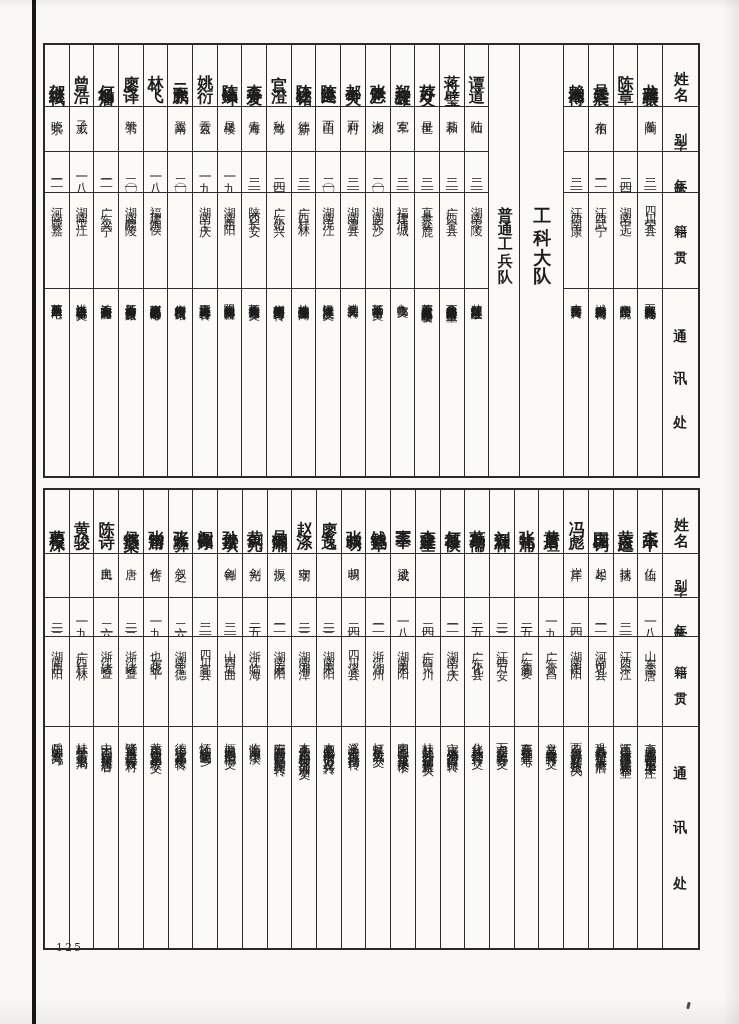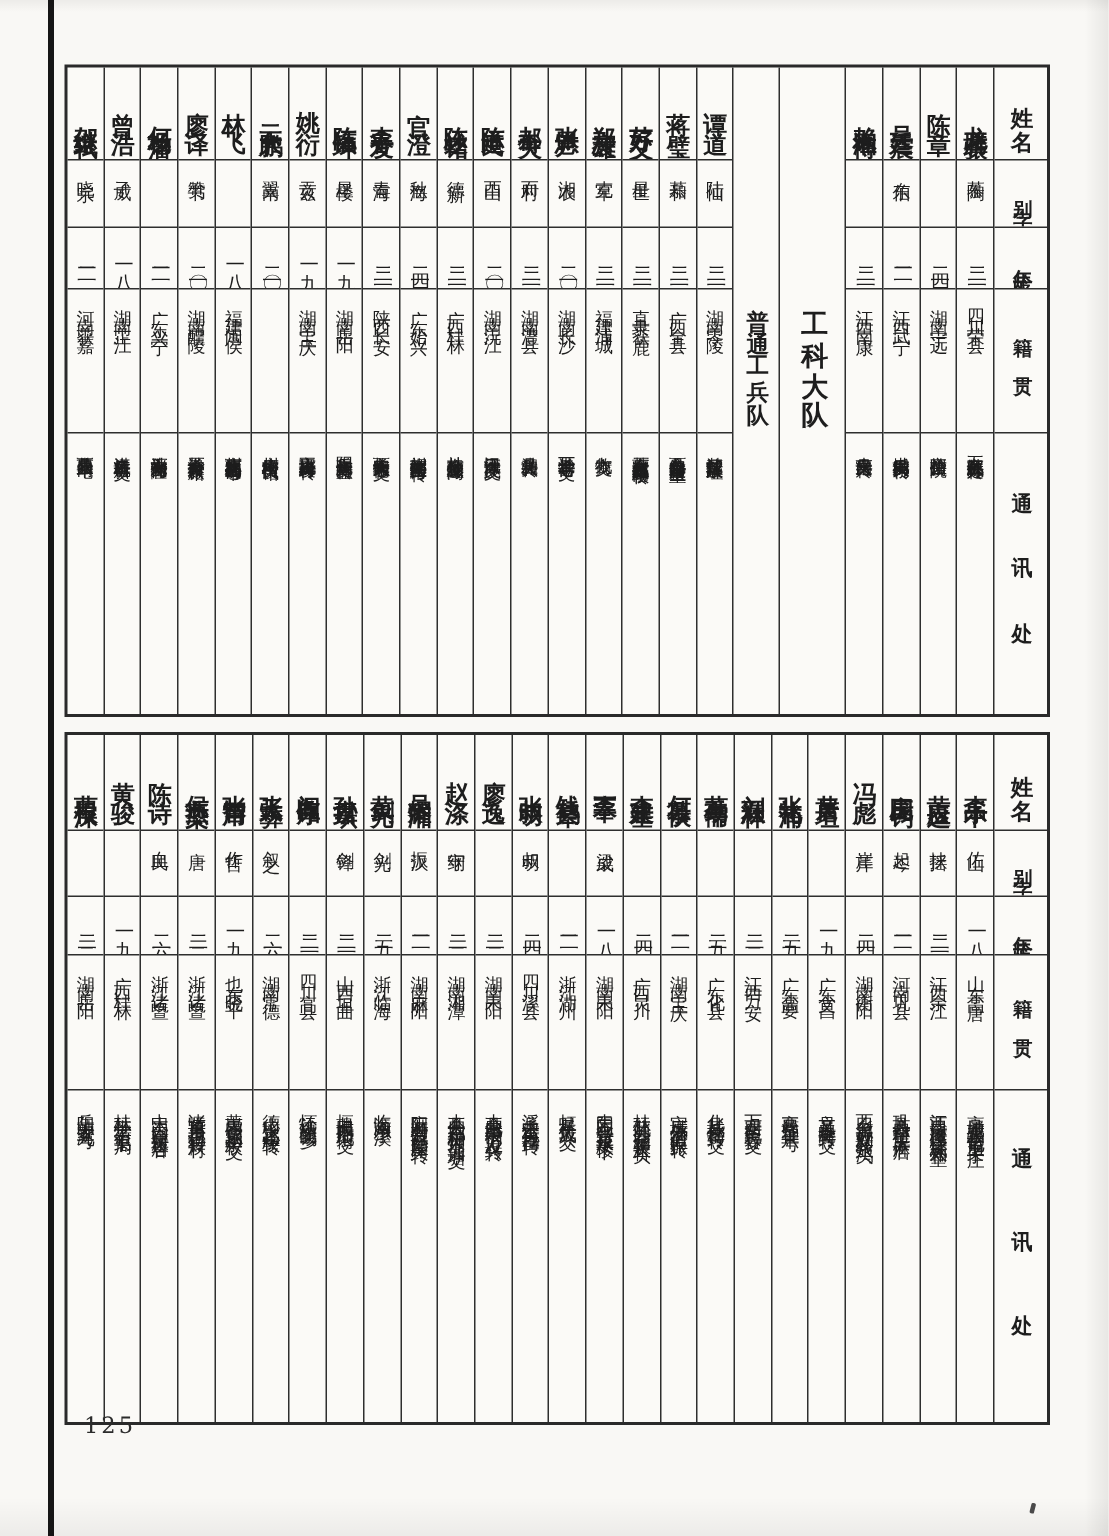--- a/index.html
+++ b/index.html
@@ -69,21 +69,21 @@
   .t-bot .hdr .r-addr .vtext{letter-spacing:56px;}
 
   .sec-cell{height:100%;display:flex;justify-content:center;align-items:flex-start;
     padding-top:148px;overflow:hidden;}
   .sec-major .vtext{font-size:18px;letter-spacing:20px;font-weight:600;}
   .sec-minor .vtext{font-size:15px;letter-spacing:16px;font-weight:600;}
 
   .page-number{
     position:absolute;left:56px;top:941px;
     font-family:"DejaVu Serif","Liberation Serif",serif;
-    font-size:15px;letter-spacing:2px;color:#2b2b2b;
+    font-size:11px;letter-spacing:2px;color:#2b2b2b;
   }
 </style>
 </head>
 <body>
 
 <div class="page">
   <div class="binding-shadow"></div>
   <div class="edge-top"></div>
   <div class="edge-right"></div>
   <div class="edge-bottom"></div>

